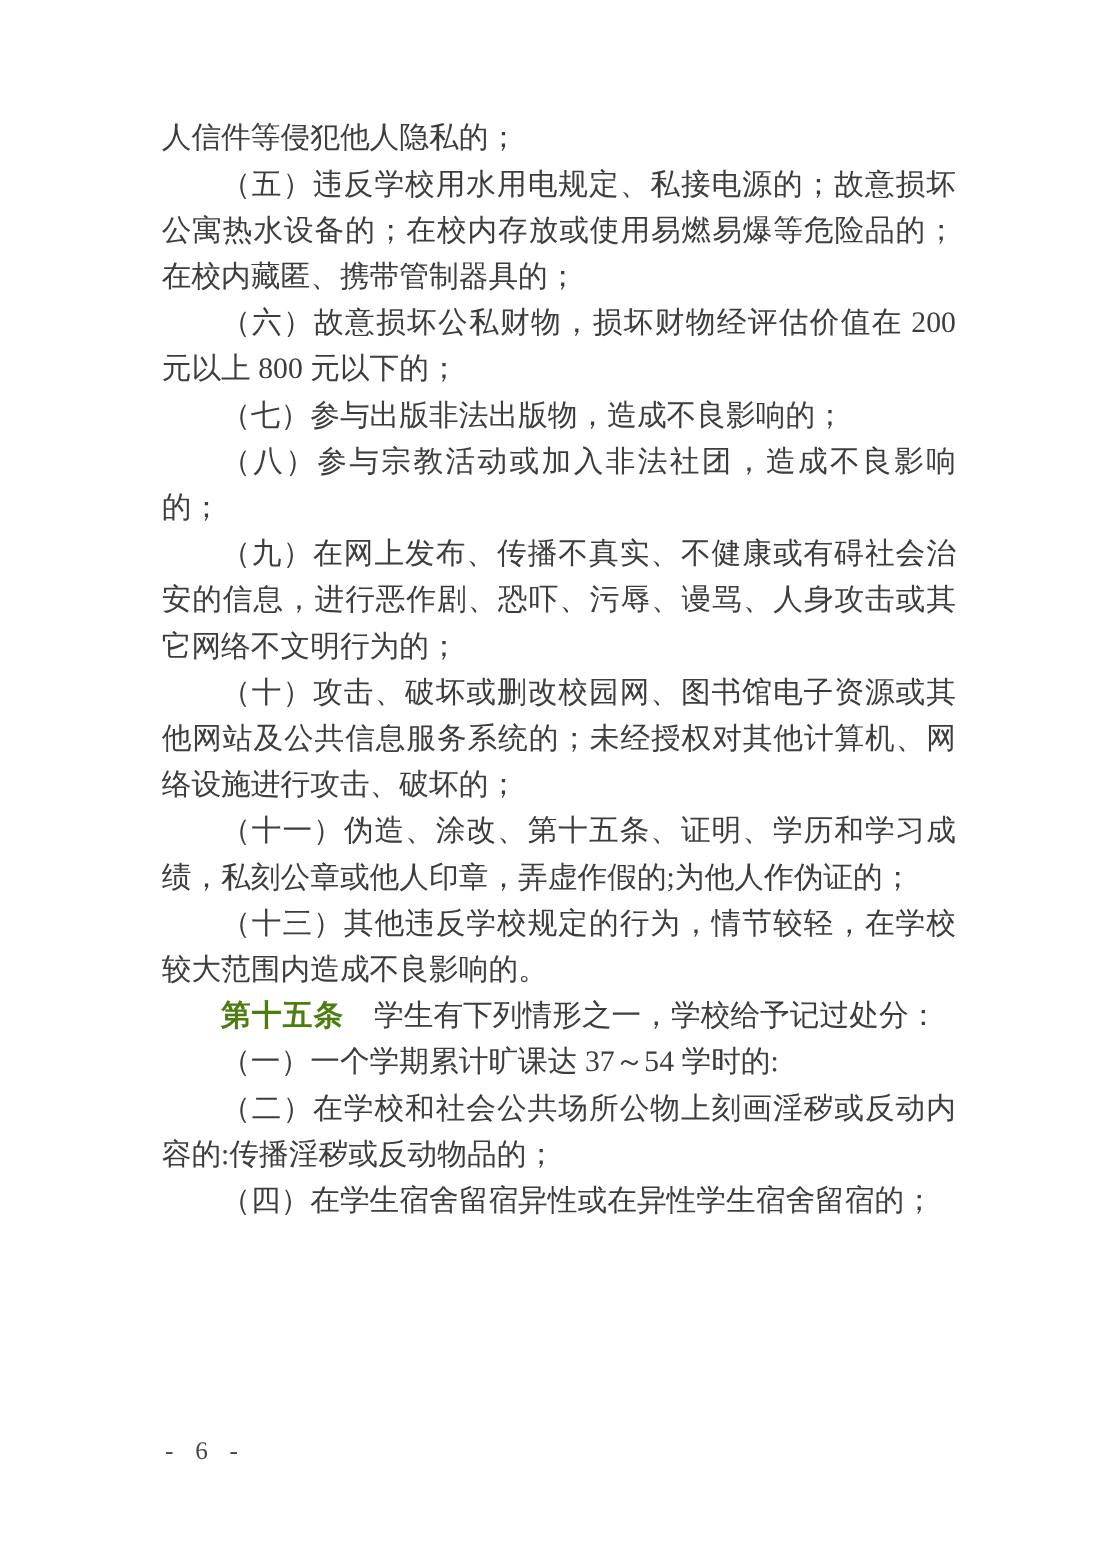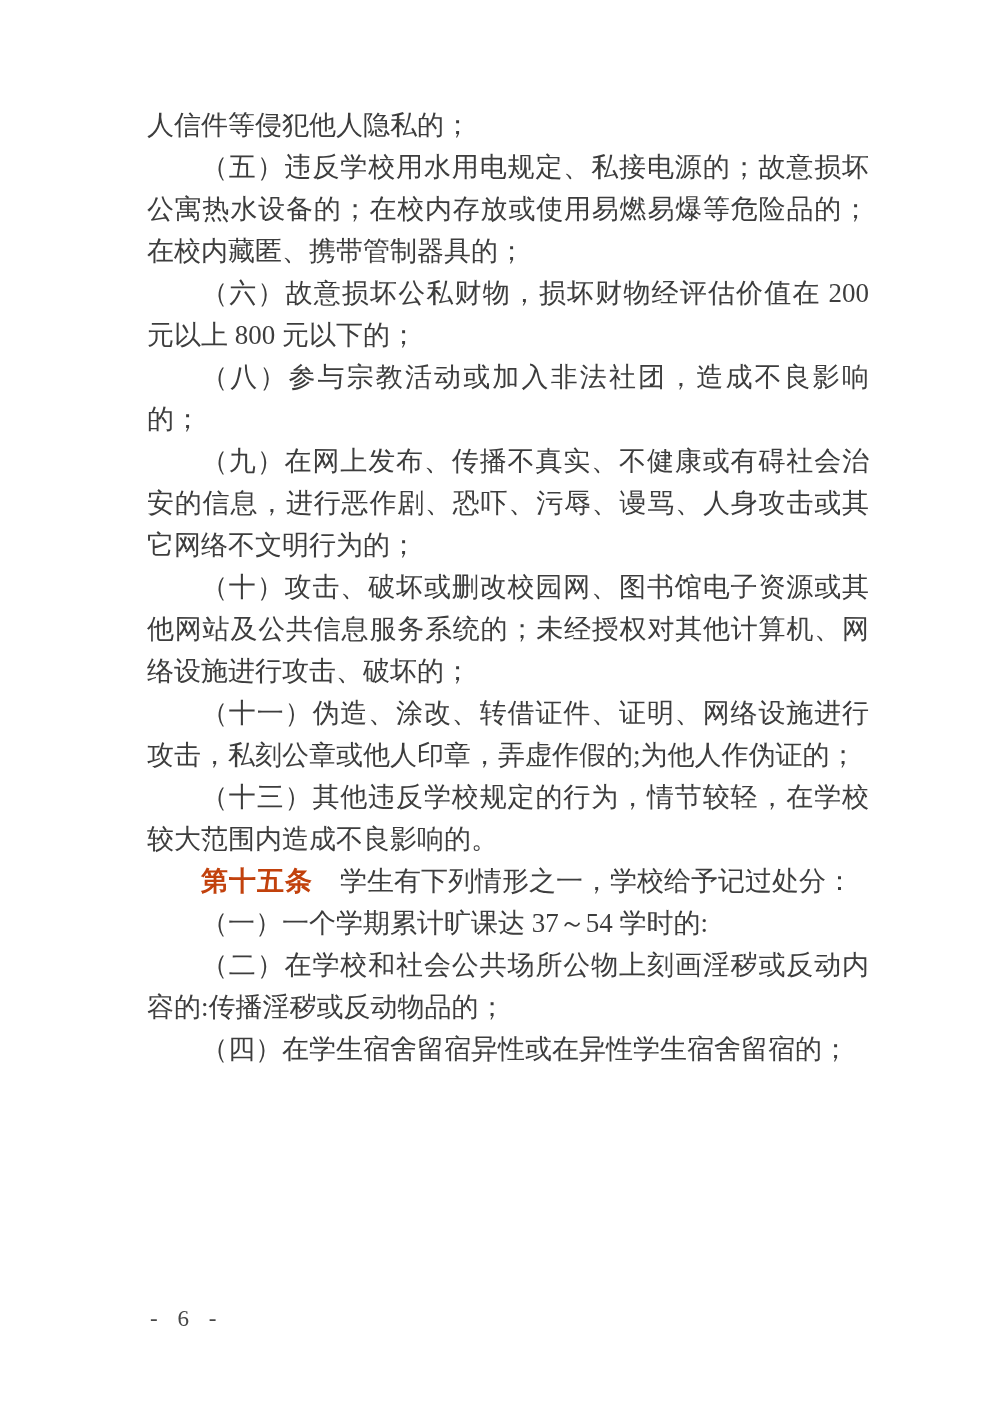--- a/index.html
+++ b/index.html
@@ -31,45 +31,46 @@
     padding: 0;
     text-indent: 2em;
     word-break: break-all;
   }
   .para.continuation {
     text-indent: 0;
   }
   .para .article-no {
     font-family: Liberation Serif, serif;
     font-weight: 700;
-    color: #c2410c;
+    color: #4d7c0f;
     letter-spacing: 1px;
   }
   .page-footer {
     position: absolute;
     left: 150px;
     top: 1306px;
     font-size: 23px;
     color: #474747;
     letter-spacing: 7px;
     font-family: "Liberation Serif", "DejaVu Serif", serif;
   }
 </style>
 </head>
 <body>
 
 <div class="page" style="--ink: #3d3d3d; --paper: #ffffff;">
   <main class="text-body" id="paragraphs">
       <p class="para continuation">人信件等侵犯他人隐私的；</p>
       <p class="para item">（五）违反学校用水用电规定、私接电源的；故意损坏公寓热水设备的；在校内存放或使用易燃易爆等危险品的；在校内藏匿、携带管制器具的；</p>
       <p class="para item">（六）故意损坏公私财物，损坏财物经评估价值在 200 元以上 800 元以下的；</p>
+      <p class="para item">（七）参与出版非法出版物，造成不良影响的；</p>
       <p class="para item">（八）参与宗教活动或加入非法社团，造成不良影响的；</p>
       <p class="para item">（九）在网上发布、传播不真实、不健康或有碍社会治安的信息，进行恶作剧、恐吓、污辱、谩骂、人身攻击或其它网络不文明行为的；</p>
       <p class="para item">（十）攻击、破坏或删改校园网、图书馆电子资源或其他网站及公共信息服务系统的；未经授权对其他计算机、网络设施进行攻击、破坏的；</p>
-      <p class="para item">（十一）伪造、涂改、转借证件、证明、网络设施进行攻击，私刻公章或他人印章，弄虚作假的;为他人作伪证的；</p>
+      <p class="para item">（十一）伪造、涂改、第十五条、证明、学历和学习成绩，私刻公章或他人印章，弄虚作假的;为他人作伪证的；</p>
       <p class="para item">（十三）其他违反学校规定的行为，情节较轻，在学校较大范围内造成不良影响的。</p>
       <p class="para article"><span class="article-no">第十五条</span>　学生有下列情形之一，学校给予记过处分：</p>
       <p class="para item">（一）一个学期累计旷课达 37～54 学时的:</p>
       <p class="para item">（二）在学校和社会公共场所公物上刻画淫秽或反动内容的:传播淫秽或反动物品的；</p>
       <p class="para item">（四）在学生宿舍留宿异性或在异性学生宿舍留宿的；</p>
     </main>
   <footer class="page-footer">
     <span>- 6 -</span>
   </footer>
 </div>

